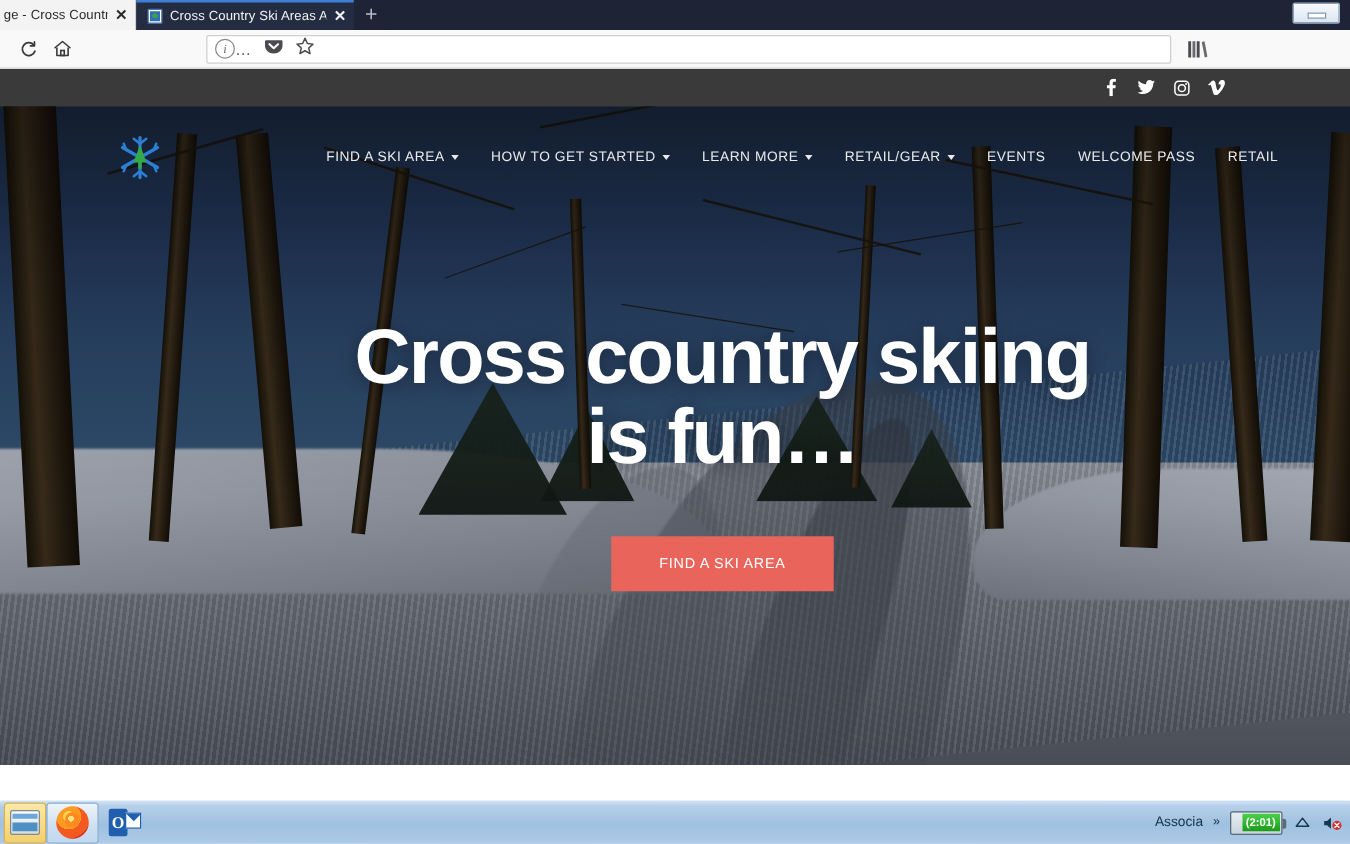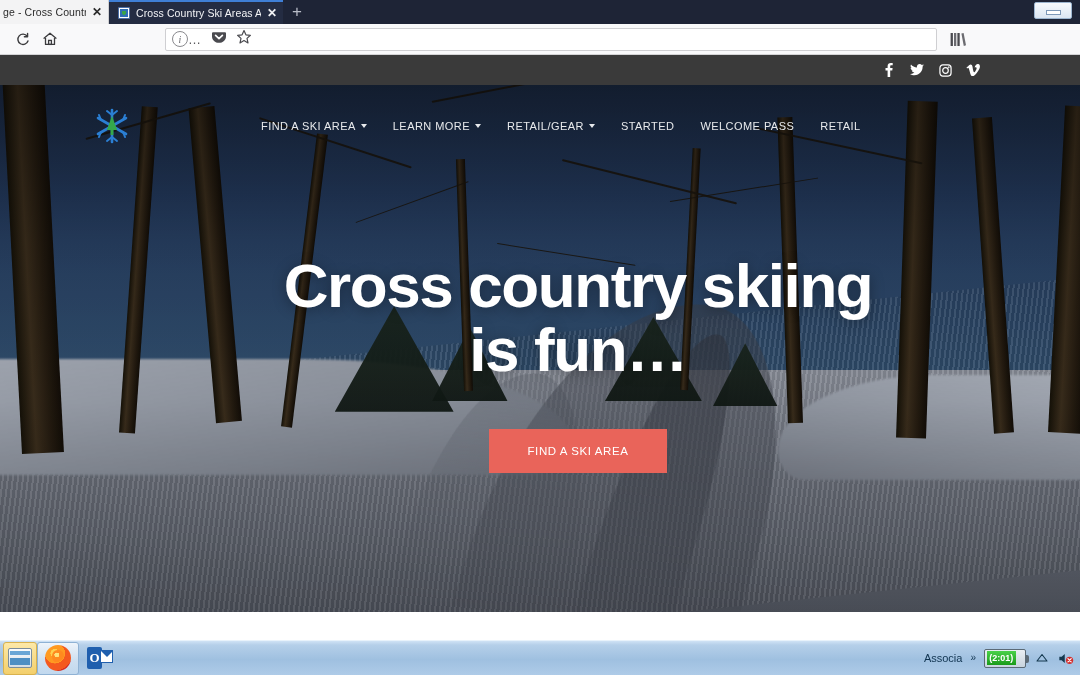--- a/index.html
+++ b/index.html
@@ -270,21 +270,21 @@
   }
   .tb-spacer { flex: 1; }
   .tb-tray { display: flex; align-items: center; gap: 8px; padding-right: 6px; }
   .tray-desktop { font-size: 11px; color: #10334f; cursor: pointer; }
   .tray-chev { font-size: 10px; color: #10334f; cursor: pointer; align-self: flex-start; margin-top: 3px;}
   .battery {
     width: 42px; height: 19px;
     background: linear-gradient(180deg,#e9eef3,#c8d4de);
     border: 1px solid #5b6a76; border-radius: 2px;
     position: relative; display: flex; align-items: center;
-    cursor: pointer; padding: 1.5px;
+    cursor: pointer; padding: 1.5px; justify-content: flex-end;
   }
   .battery::after {
     content: ""; position: absolute; right: -4px; top: 5px;
     width: 3px; height: 8px; background: #5b6a76; border-radius: 0 2px 2px 0;
   }
   .battery-fill {
     height: 100%; width: 80%;
     background: linear-gradient(180deg,#4ad14a,#1a9b1a);
     display: flex; align-items: center; justify-content: center;
     color: #fff; font-size: 9px; font-weight: bold;
@@ -480,29 +480,33 @@
               </svg>
             </div>
           </div>
 
           <nav class="nav">
             <div class="nav-item">
               <span>FIND A SKI AREA</span>
               <span class="caret"></span>
             </div>
             <div class="nav-item">
+              <span>HOW TO GET STARTED</span>
+              <span class="caret"></span>
+            </div>
+            <div class="nav-item">
               <span>LEARN MORE</span>
               <span class="caret"></span>
             </div>
             <div class="nav-item">
               <span>RETAIL/GEAR</span>
               <span class="caret"></span>
             </div>
             <div class="nav-item">
-              <span>STARTED</span>
+              <span>EVENTS</span>
             </div>
             <div class="nav-item">
               <span>WELCOME PASS</span>
             </div>
             <div class="nav-item">
               <span>RETAIL</span>
             </div>
           </nav>
         </div>
 

